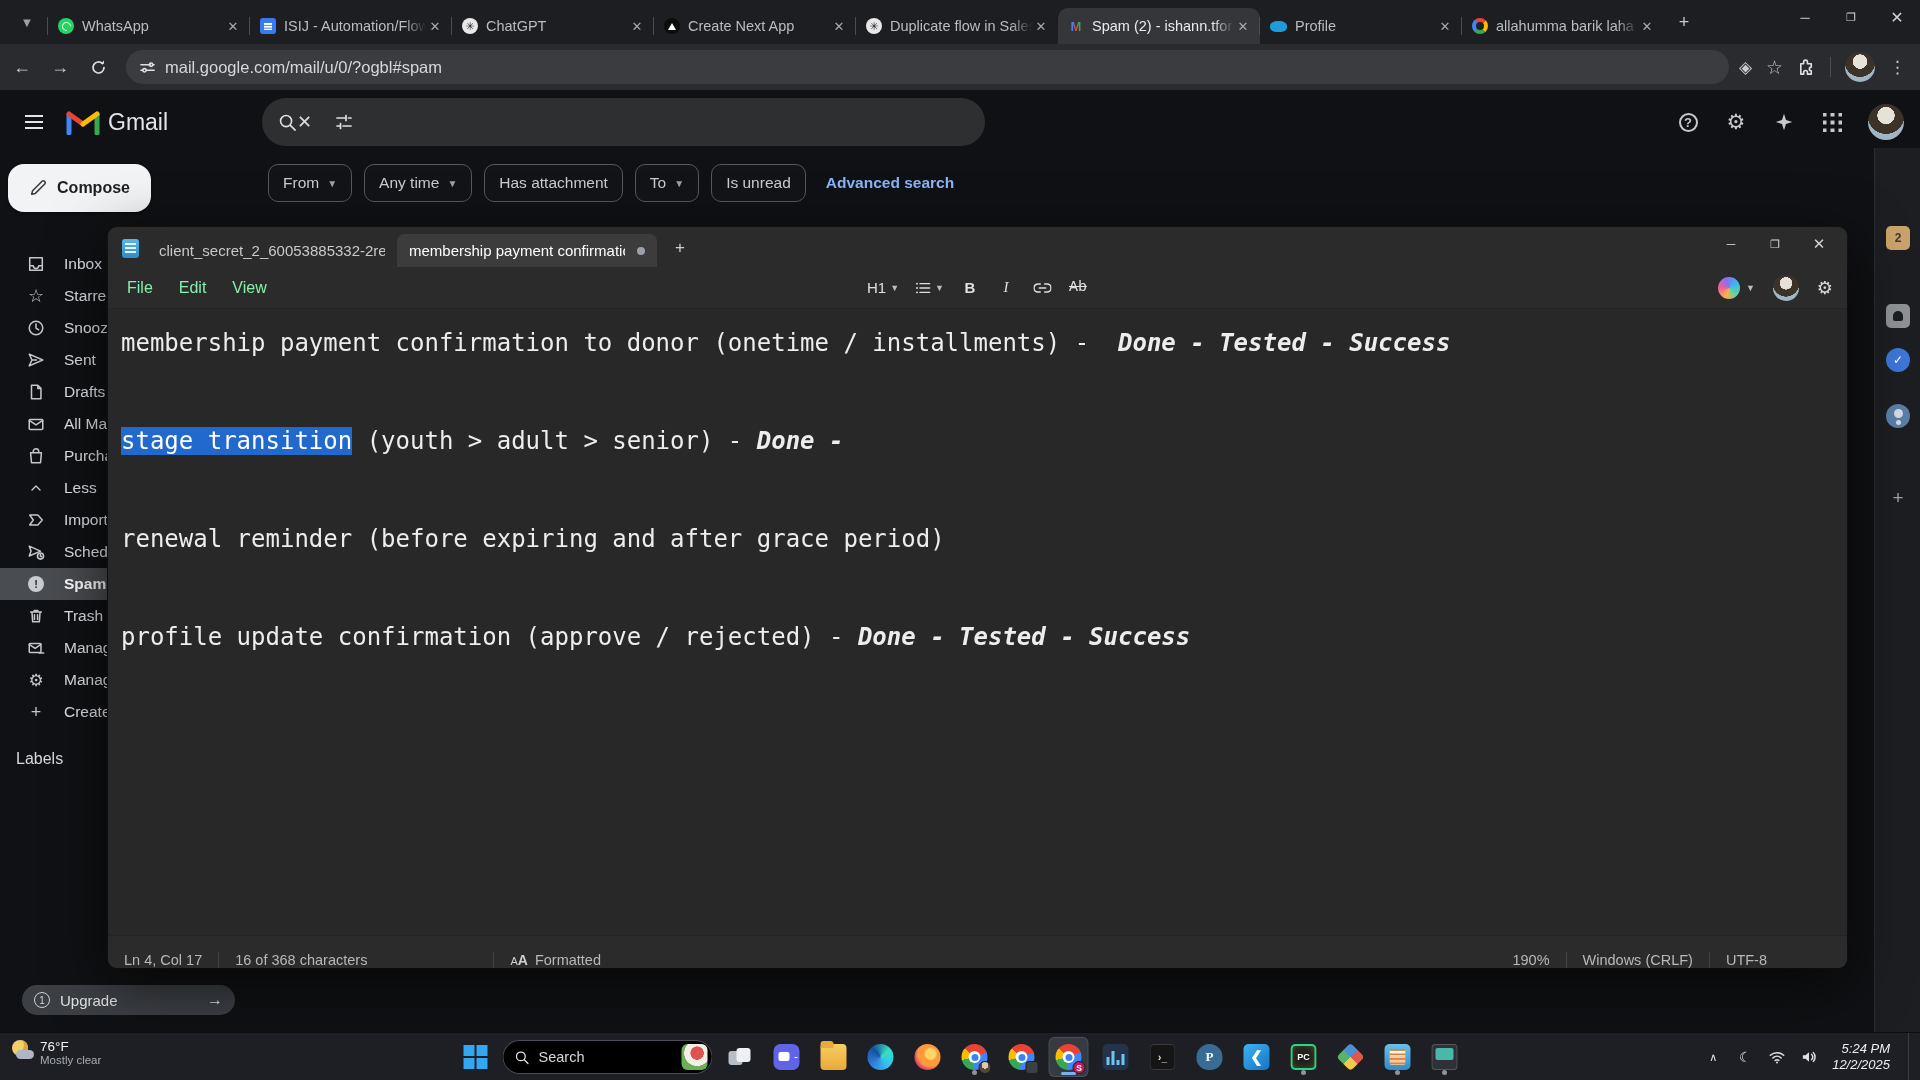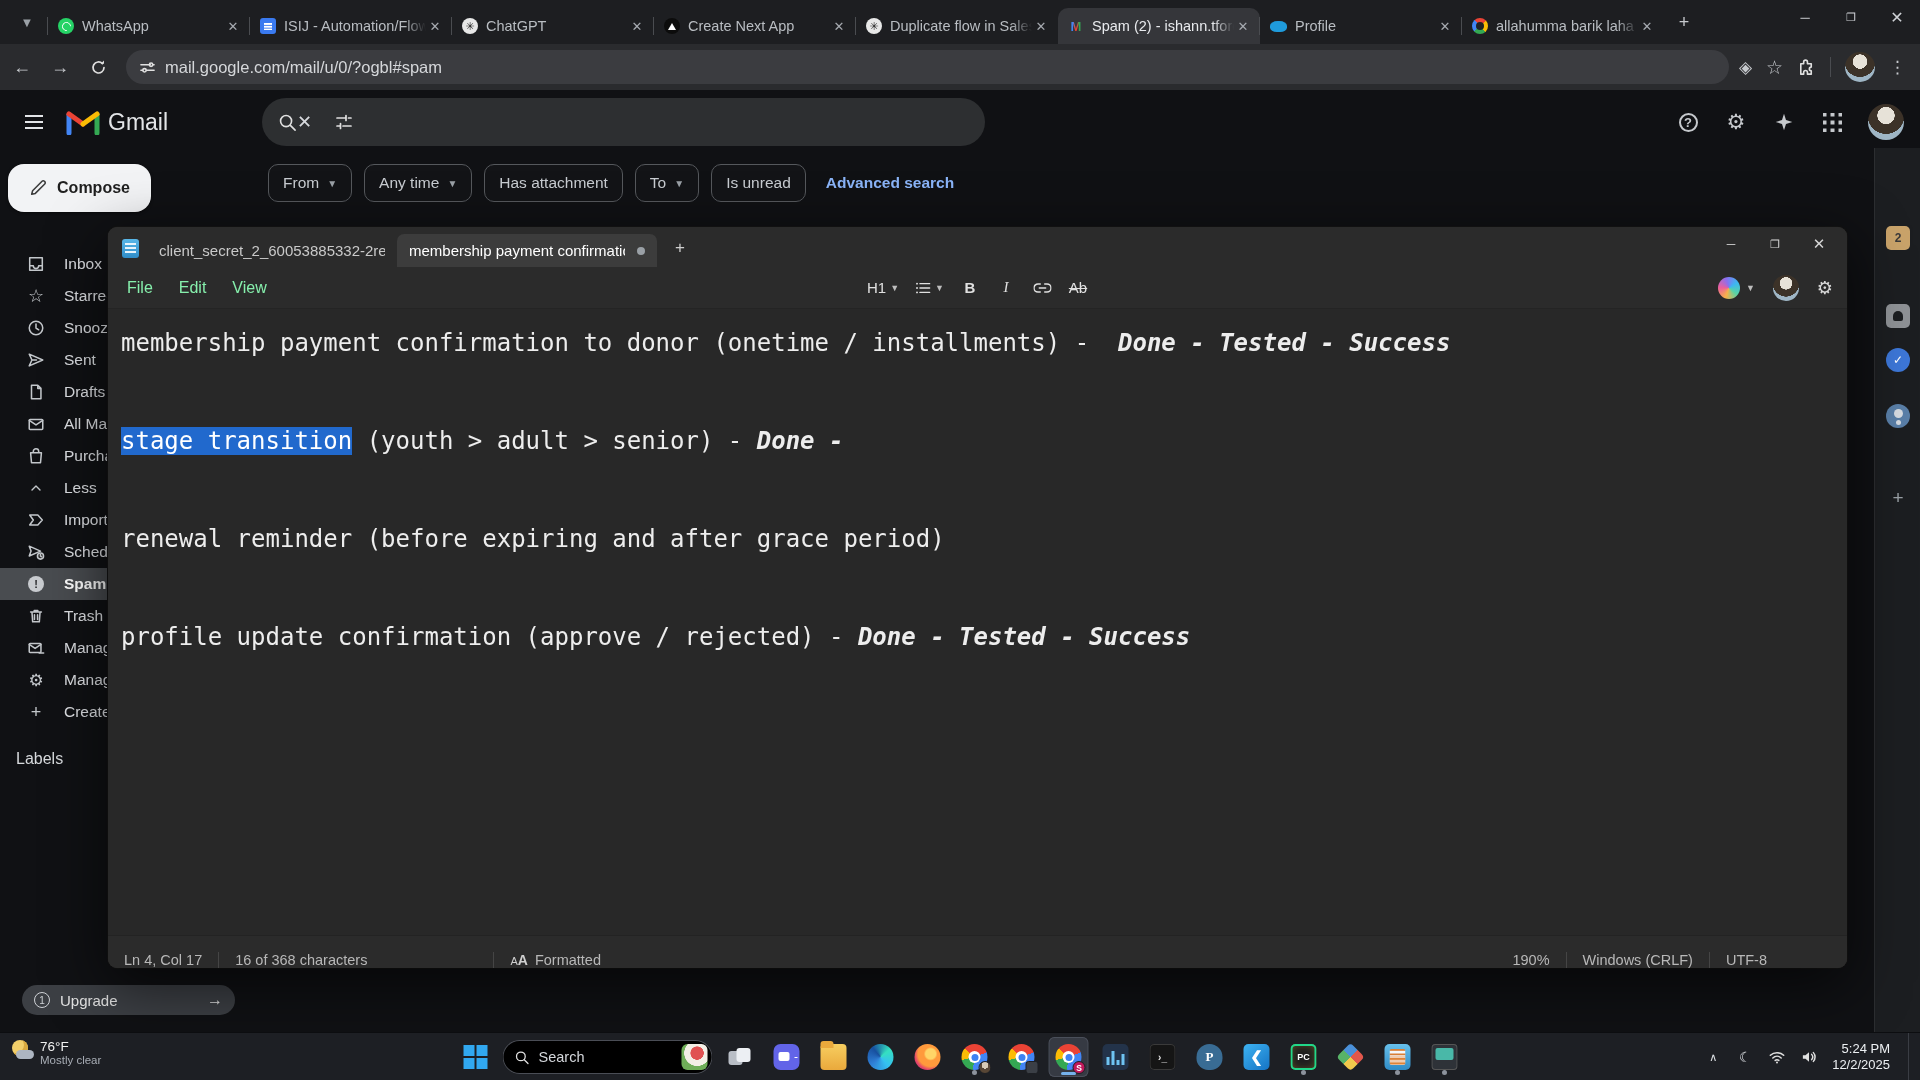--- a/index.html
+++ b/index.html
@@ -121,21 +121,21 @@
   .np-caps{ position:absolute; right:6px; top:0; height:34px; display:flex; }
   .np-cap{ width:44px; display:flex; align-items:center; justify-content:center; color:#d6d6d6; font-size:12px; }
   .np-menubar{ position:relative; height:42px; background:#2b2b2b; display:flex; align-items:center; border-bottom:1px solid #242424; }
   .np-menu{ padding:6px 13px; color:#86efac; font-size:16px; border-radius:5px; }
   .np-menu:first-child{ margin-left:6px; }
   .np-tools{ position:absolute; left:50%; transform:translateX(-50%); display:flex; align-items:center; gap:6px; }
   .np-tool{ min-width:30px; height:30px; padding:0 5px; display:flex; align-items:center; justify-content:center;
     color:#e0e0e0; font-size:15px; border-radius:5px; gap:4px; }
   .np-tool .dd{ font-size:9px; color:#bdbdbd; }
   .np-tool.bold{ font-weight:bold; } .np-tool.italic{ font-style:italic; font-family:"Liberation Serif",serif; }
-  .np-strike{ text-decoration:line-through; }
+  .np-strike{ text-decoration:line-through;font-family:Liberation Mono, monospace; }
   .np-menubar-right{ position:absolute; right:14px; display:flex; align-items:center; gap:18px; }
   .copilot{ width:22px; height:22px; border-radius:50%;
     background:conic-gradient(from 200deg,#f8b24a,#ec5f9b,#8a6ff0,#3db6f2,#58d3a5,#f8b24a); }
   .np-body{ position:relative; height:626px; background:#282828; overflow:hidden;
     font-family:"DejaVu Sans Mono", monospace; font-size:24px; color:#ededed; padding:10px 0 0 13px; }
   .np-line{ line-height:49px; height:98px; white-space:pre; }
   .np-line .hl{ background:#2169cd; color:#fff;margin-top:44px; }
   .np-line .bi{ font-weight:bold; font-style:italic; }
   .np-status{ position:absolute; left:0; bottom:0; width:100%; height:33px; background:#2b2b2b;
     border-top:1px solid #232323; display:flex; align-items:flex-end; color:#b8b8b8; font-size:14.5px; }
@@ -198,21 +198,21 @@
     box-shadow:inset 0 0 0 2px #21d789, inset 0 0 8px rgba(252,222,54,.35); }
   .ic-diamond{ transform:rotate(45deg); border-radius:4px;
     background:conic-gradient(#e2574c 0 25%, #f2c94c 0 50%, #58b368 0 75%, #4a90d9 0); width:20px; height:20px; }
   .ic-note{ background:linear-gradient(#67c0ec,#2f8cc7); border-radius:5px; position:relative; }
   .ic-note::after{ content:""; position:absolute; left:5px; top:5px; width:16px; height:16px; border-radius:2px;
     background:#f4f9fc; box-shadow:inset 0 -11px 0 -2px #e98a3c66; background-image:linear-gradient(#d87f35 1.5px, transparent 1.5px); background-size:16px 4.5px; }
   .ic-taskpro{ background:#2e3238; border-radius:4px; position:relative; box-shadow:inset 0 0 0 1px #555; }
   .ic-taskpro::after{ content:""; position:absolute; left:4px; top:4px; width:18px; height:12px; background:#49b8a8; border-radius:2px; }
   .tray{ position:absolute; right:8px; top:0; height:48px; display:flex; align-items:center; gap:14px; color:#dfe2e6; }
   .tray-ic{ font-size:14px; display:flex; align-items:center; justify-content:center; width:18px; }
-  .clock{ text-align:right; font-size:13px; line-height:16px; color:#eceff2; }
+  .clock{ text-align:right; font-size:13px; line-height:16px; color:#eceff2;font-style:italic; }
   .show-desktop{ width:4px; height:48px; border-left:1px solid #3a3d44; margin-left:4px; }
   svg.st{ stroke:#c3c7cb; stroke-width:1.7; fill:none; stroke-linecap:round; stroke-linejoin:round; }
   svg.stw{ stroke:#e0e0e0; stroke-width:1.7; fill:none; stroke-linecap:round; stroke-linejoin:round; }
 </style>
 </head>
 <body>
 
 <div id="screen">
 
   <div class="tabstrip">

